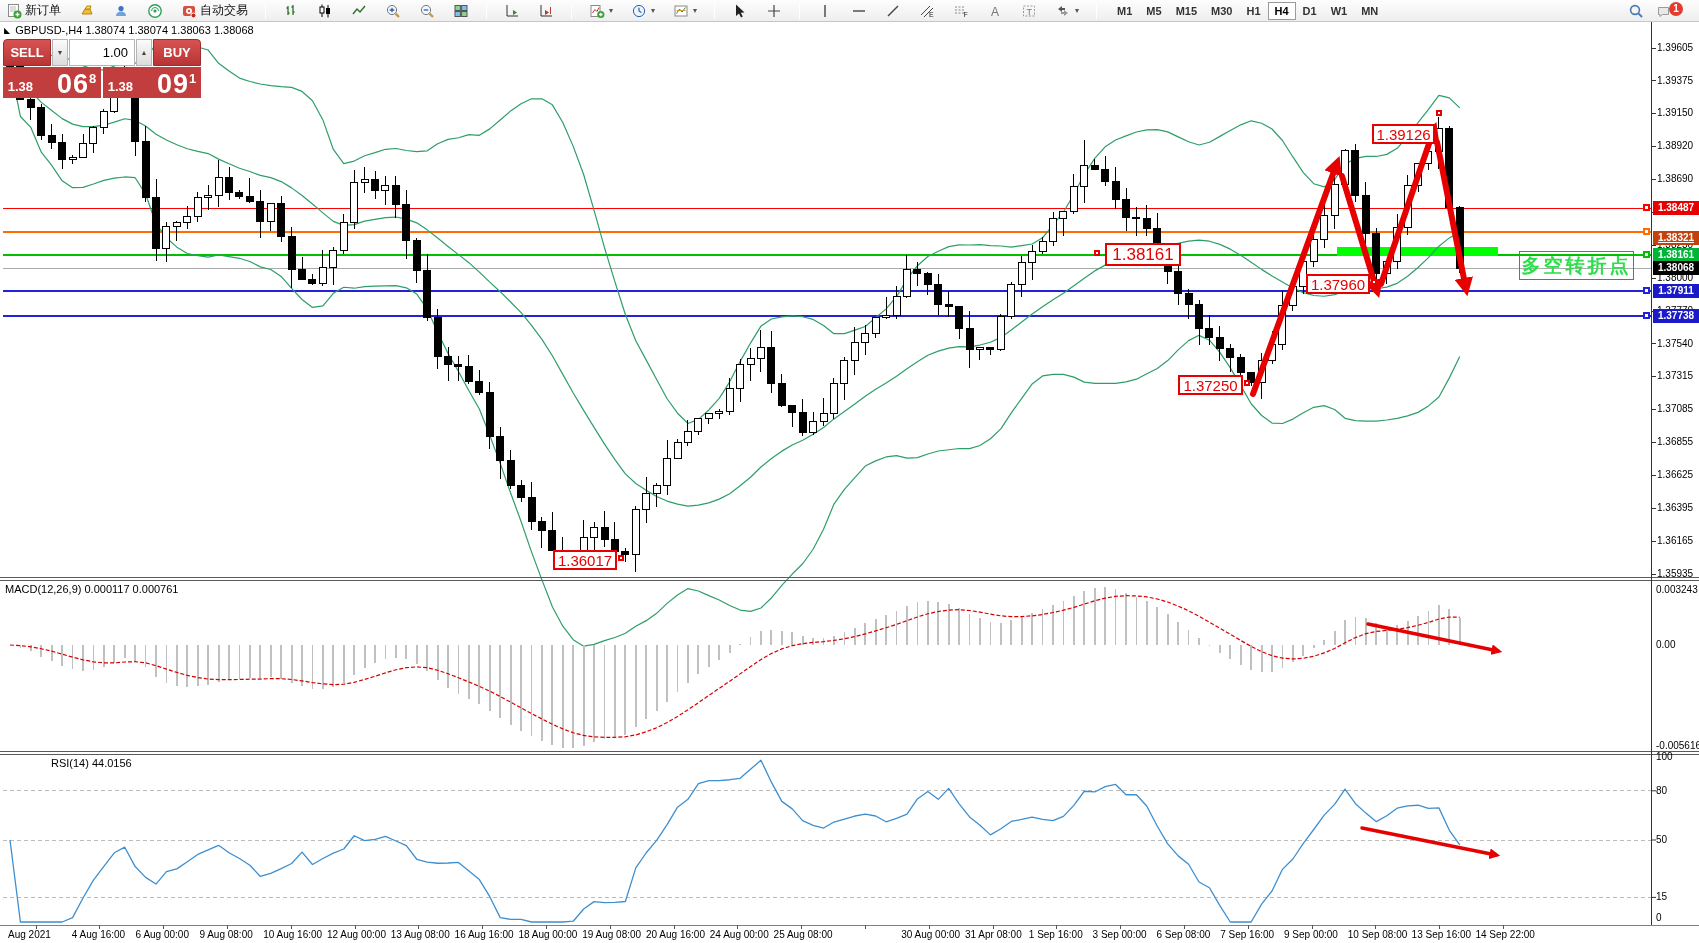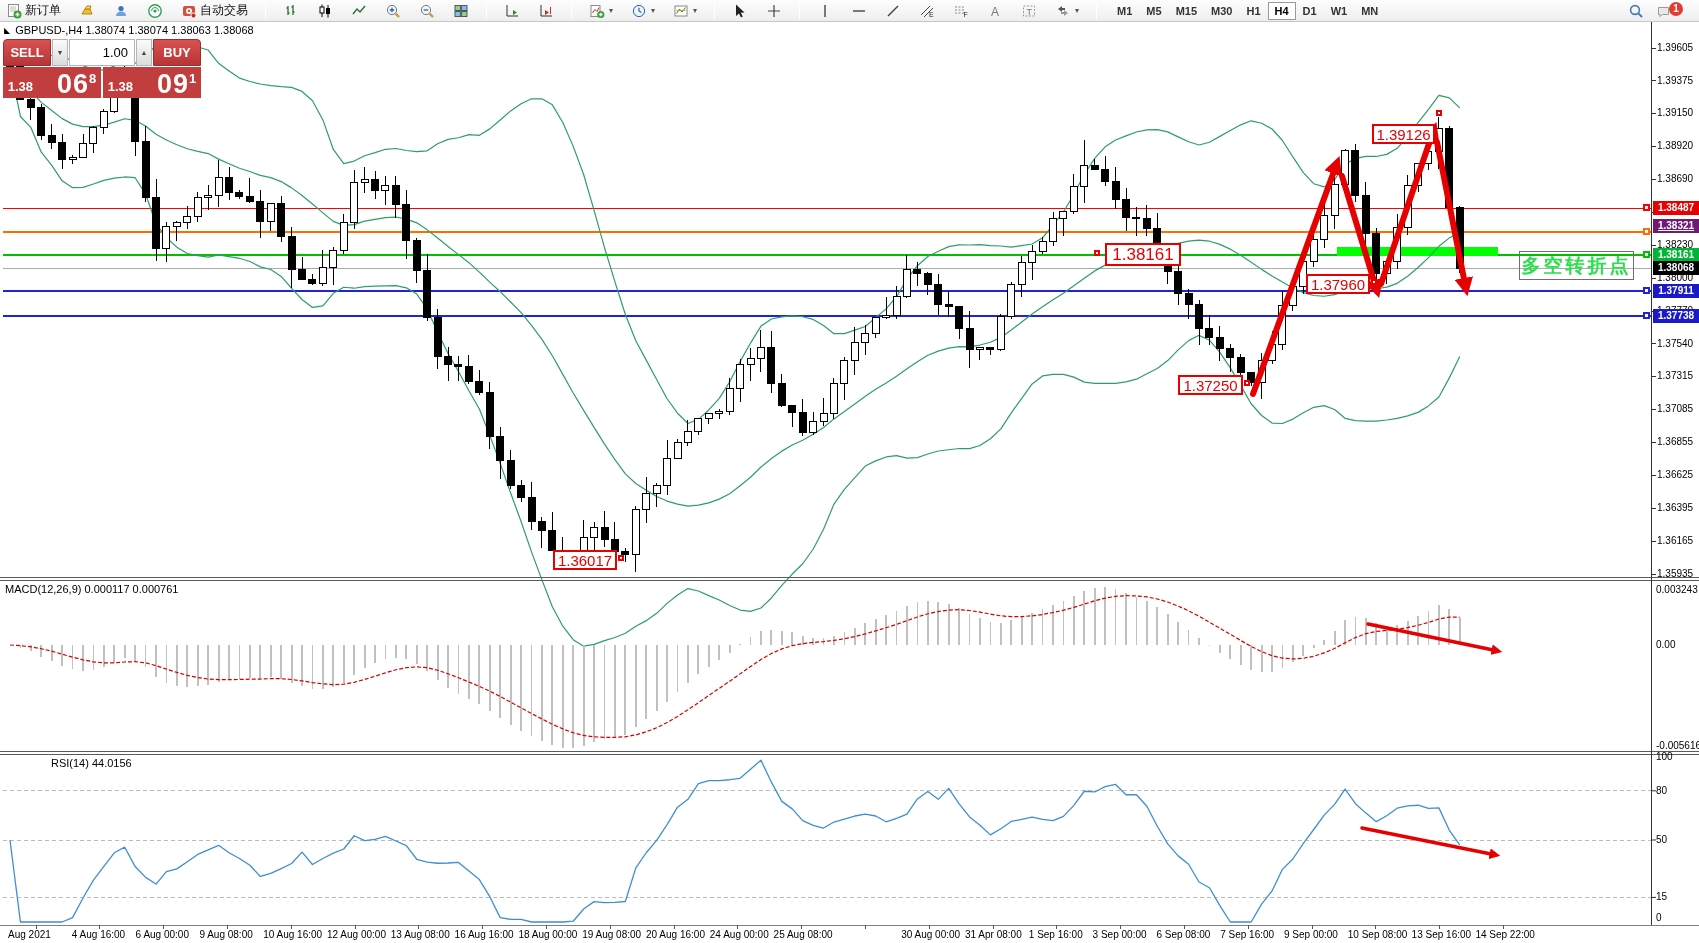--- a/index.html
+++ b/index.html
@@ -806,21 +806,21 @@
       <div class="px-label" style="left: 1657px; top: 337.965px; position: absolute;">1.37540</div>
       <div class="px-label" style="left: 1657px; top: 370.213px; position: absolute;">1.37315</div>
       <div class="px-label" style="left: 1657px; top: 403.177px; position: absolute;">1.37085</div>
       <div class="px-label" style="left: 1657px; top: 436.142px; position: absolute;">1.36855</div>
       <div class="px-label" style="left: 1657px; top: 469.106px; position: absolute;">1.36625</div>
       <div class="px-label" style="left: 1657px; top: 502.071px; position: absolute;">1.36395</div>
       <div class="px-label" style="left: 1657px; top: 535.035px; position: absolute;">1.36165</div>
       <div class="px-label" style="left: 1657px; top: 568px; position: absolute;">1.35935</div>
       <div class="px-box" style="top: 201.237px; background: rgb(232, 0, 0); position: absolute;">1.38487</div>
       <div class="px-sq" style="left: 1643px; top: 204.237px; border: 2px solid rgb(255, 0, 0); position: absolute;"></div>
-      <div class="px-box" style="top: 219px; background: #701a75; position: absolute; text-decoration: underline;">1.38321</div>
+      <div class="px-box" style="top: 231px; background: #c2410c; position: absolute; text-decoration: underline;">1.38321</div>
       <div class="px-sq" style="left: 1643px; top: 228.028px; border: 2px solid rgb(255, 109, 0); position: absolute;"></div>
       <div class="px-box" style="top: 247.96px; background: rgb(0, 180, 56); position: absolute;">1.38161</div>
       <div class="px-sq" style="left: 1643px; top: 250.96px; border: 2px solid rgb(0, 192, 0); position: absolute;"></div>
       <div class="px-box" style="top: 261.289px; background: rgb(0, 0, 0); position: absolute;">1.38068</div>
       <div class="px-box" style="top: 283.791px; background: rgb(26, 26, 200); position: absolute;">1.37911</div>
       <div class="px-sq" style="left: 1643px; top: 286.791px; border: 2px solid rgb(34, 34, 214); position: absolute;"></div>
       <div class="px-box" style="top: 308.586px; background: rgb(26, 26, 200); position: absolute;">1.37738</div>
       <div class="px-sq" style="left: 1643px; top: 311.586px; border: 2px solid rgb(34, 34, 214); position: absolute;"></div>
       <div class="t-label" style="left: 8px; position: absolute;">Aug 2021</div>
       <div class="t-label" style="left: 71.8px; position: absolute;">4 Aug 16:00</div>

